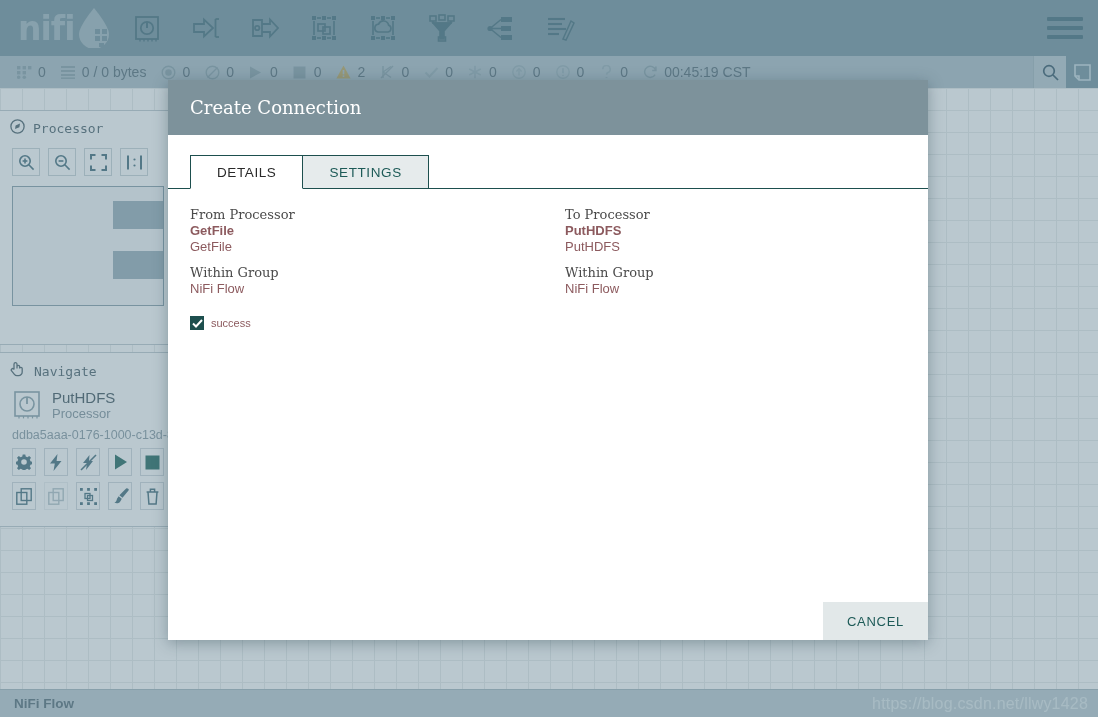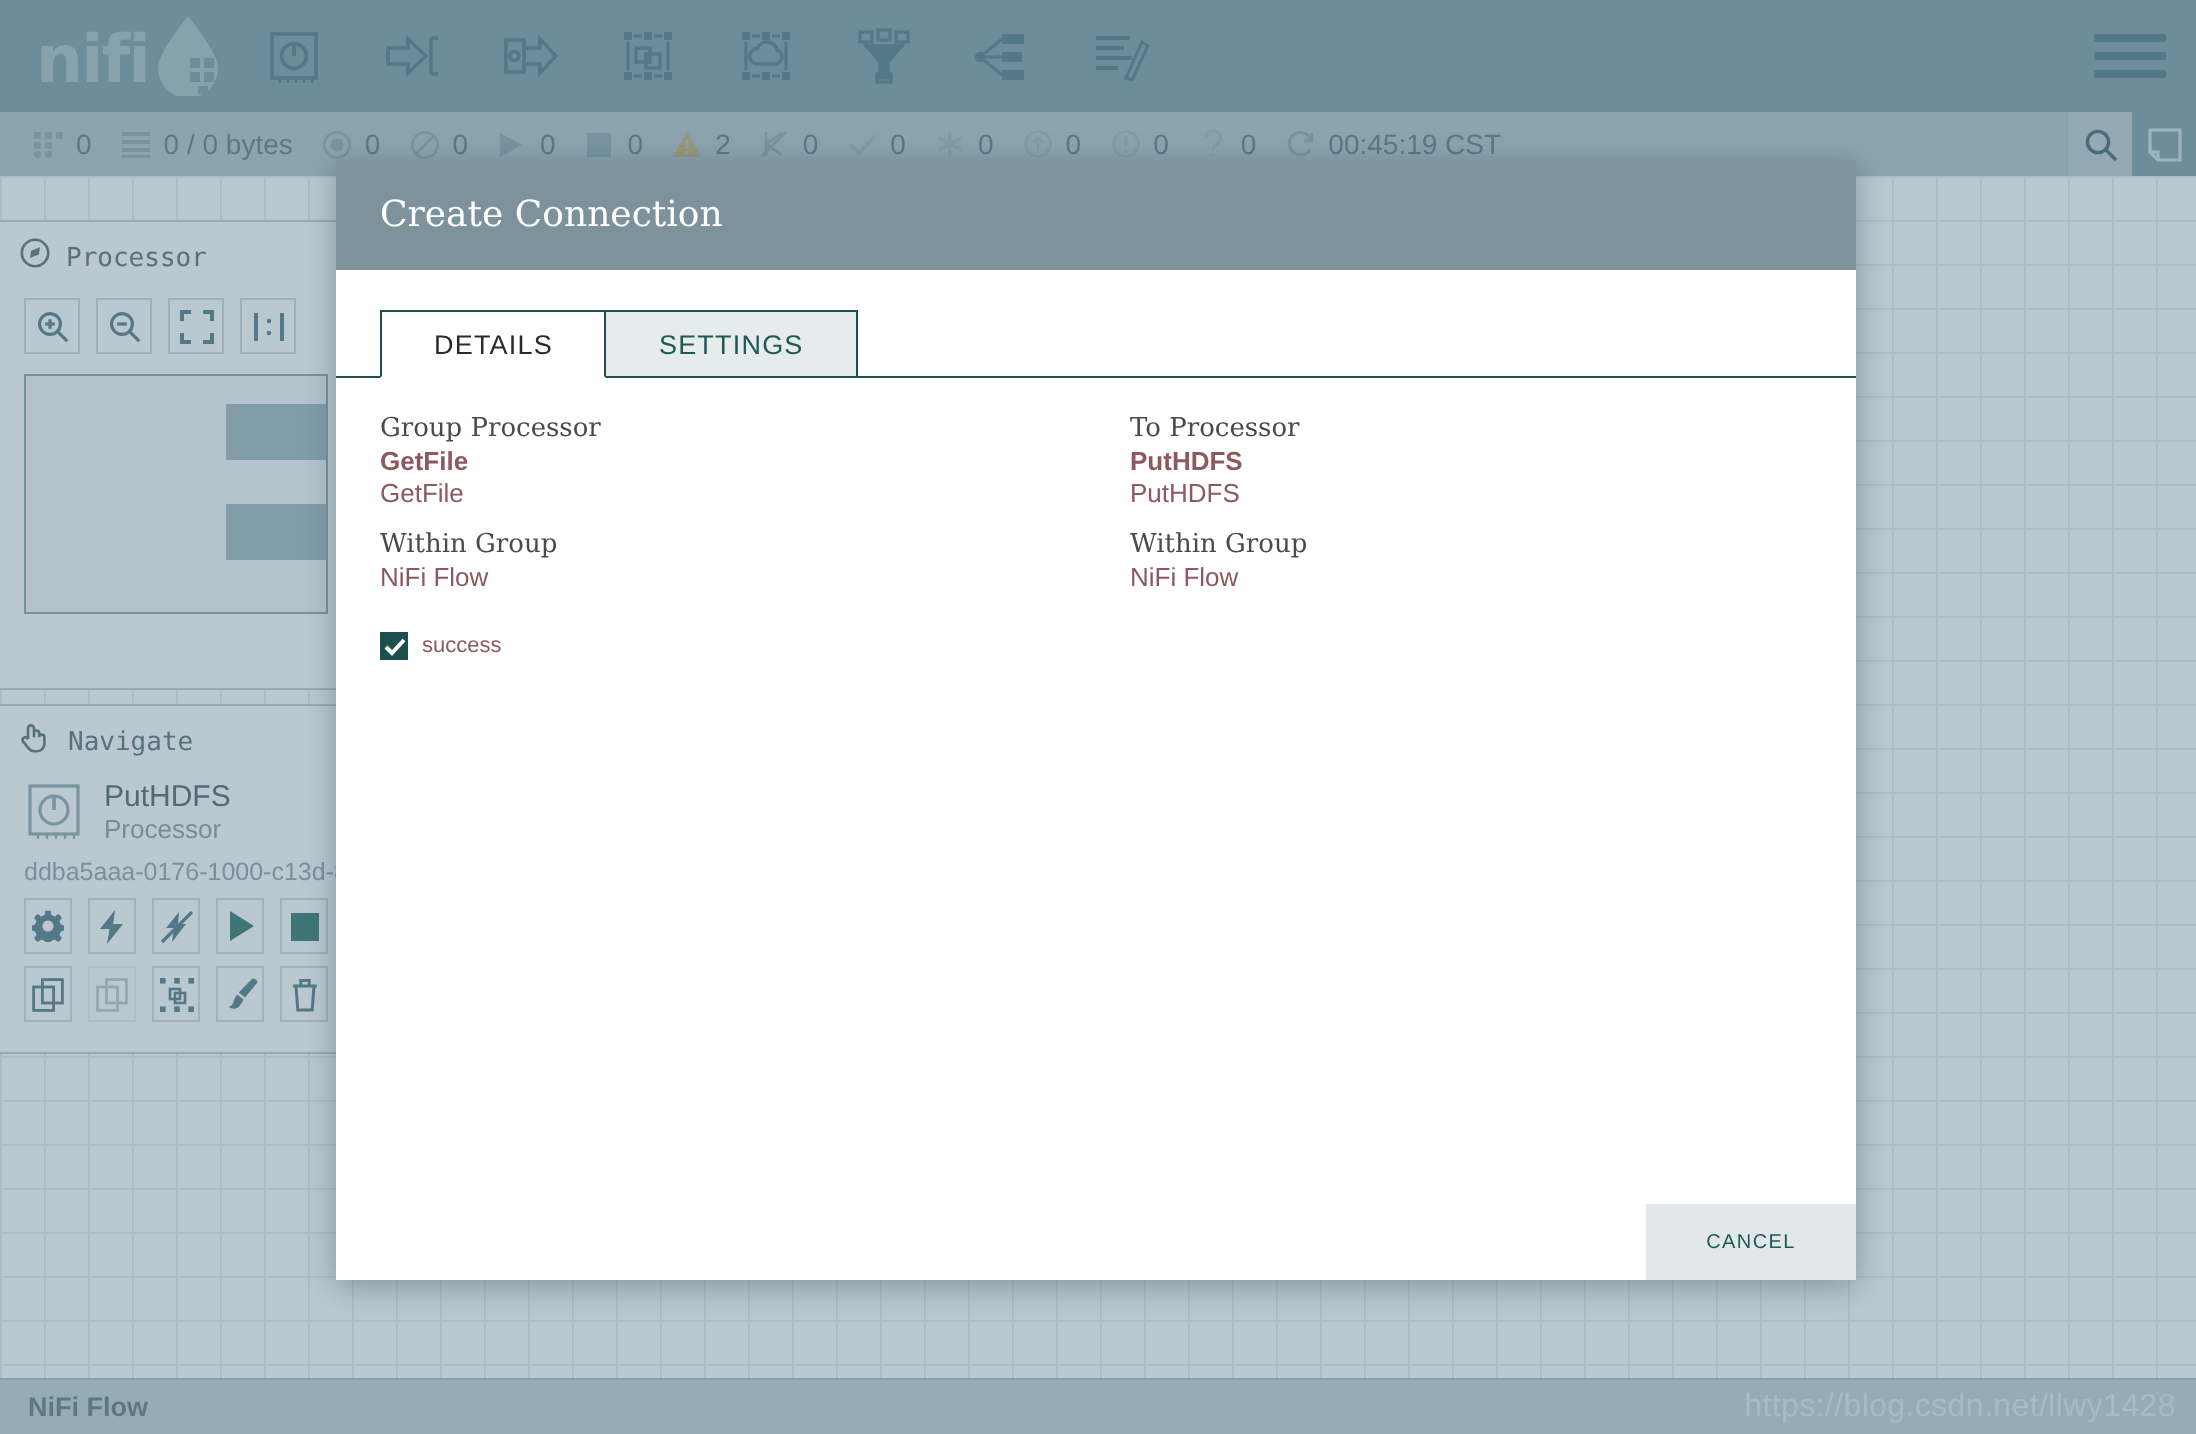--- a/index.html
+++ b/index.html
@@ -368,21 +368,21 @@
     display: flex;
     justify-content: flex-end;
     padding-right: 0;
     align-items: stretch;
   }
   .dbtn {
     width: 105px;
     display: flex;
     align-items: center;
     justify-content: center;
-    font-size: 10px;
+    font-size: 13px;
     letter-spacing: 0.7px;
     cursor: pointer;
   }
   .dbtn.cancel { background: #e2e8e9; color: #1d5a57; }
   .dbtn.add { background: #7d929b; color: #ffffff; }
 </style>
 </head>
 <body>
 
 <div id="app">
@@ -832,21 +832,21 @@
 
     <div id="tabs">
       <div class="tab active">DETAILS</div>
       <div class="tab inactive">SETTINGS</div>
     </div>
 
     <div id="dialog-body">
       <div class="cols">
 
         <div class="col left">
-          <div class="fld-label">Group Processor</div>
+          <div class="fld-label">From Processor</div>
           <div class="fld-value-bold">GetFile</div>
           <div class="fld-value">GetFile</div>
           <div class="group-gap"></div>
           <div class="fld-label">Within Group</div>
           <div class="fld-value">NiFi Flow</div>
         </div>
 
         <div class="col right">
           <div class="fld-label">To Processor</div>
           <div class="fld-value-bold">PutHDFS</div>

